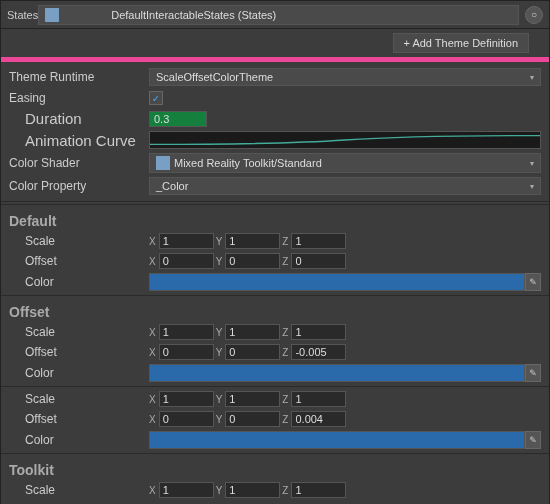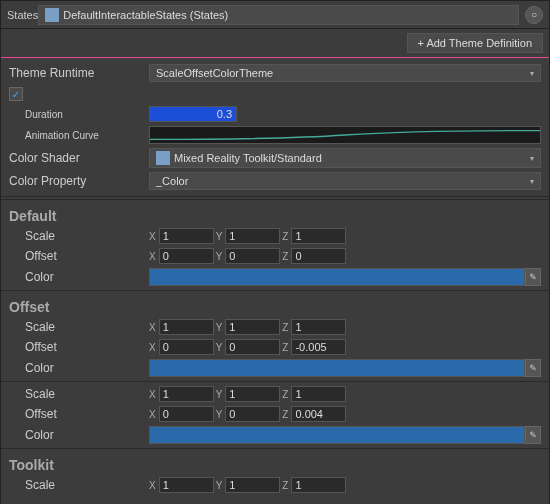--- a/index.html
+++ b/index.html
@@ -34,20 +34,21 @@
 
     .header-file {
       display: flex;
       align-items: center;
       background: #4a4a4a;
       border: 1px solid #555;
       padding: 2px 6px;
       flex: 1;
       font-size: 11px;
       color: #ddd;
+      gap: 48px;
     }
 
     .file-icon {
       width: 14px;
       height: 14px;
       margin-right: 4px;
       background: #7a9fc4;
       display: inline-block;
     }
 
@@ -62,23 +63,23 @@
       justify-content: center;
       color: #ccc;
       font-size: 10px;
       margin-left: 6px;
       cursor: pointer;
     }
 
     .add-theme-row {
       display: flex;
       justify-content: flex-end;
-      padding: 4px 6px;
-      background: #3c3c3c;
-      border-bottom: 1px solid #ec4899;
+      padding: 4px 20px;
+      background: #3c3c3c;
+      border-bottom: 5px solid #ec4899;
     }
 
     .add-theme-btn {
       background: #4a4a4a;
       border: 1px solid #555;
       color: #ddd;
       padding: 3px 10px;
       font-size: 11px;
       cursor: pointer;
     }
@@ -97,21 +98,21 @@
     }
 
     .prop-label {
       color: #ccc;
       font-size: 12px;
       flex: 0 0 140px;
     }
 
     .prop-label-indent {
       color: #ccc;
-      font-size: 10px;
+      font-size: 15px;
       flex: 0 0 140px;
       padding-left: 16px;
     }
 
     .prop-value {
       flex: 1;
     }
 
     .dropdown {
       display: flex;
@@ -140,27 +141,26 @@
       justify-content: center;
     }
 
     .checkbox-checked::after {
       content: '✓';
       color: #4af;
       font-size: 10px;
     }
 
     .text-input {
-      background: #1d4ed8;
+      background: #15803d;
       border: 1px solid #555;
       color: #ddd;
       font-size: 11px;
       padding: 1px 4px;
-      width: 88px;
-      text-align: right;
+      width: 58px;
     }
 
     .curve-display {
       height: 18px;
       background: #1a1a1a;
       border: 1px solid #555;
       width: 100%;
       position: relative;
       overflow: hidden;
     }
@@ -271,20 +271,21 @@
       <span class="prop-label">Theme Runtime</span>
       <div class="prop-value">
         <div class="dropdown">
           <span>ScaleOffsetColorTheme</span>
           <span class="dropdown-arrow">▾</span>
         </div>
       </div>
     </div>
 
     <div class="prop-row">
+      <span class="prop-label">Easing</span>
       <div class="checkbox checkbox-checked"></div>
     </div>
 
     <div class="prop-row">
       <span class="prop-label-indent">Duration</span>
       <div class="prop-value">
         <input type="text" class="text-input" value="0.3" style="">
       </div>
     </div>
 

